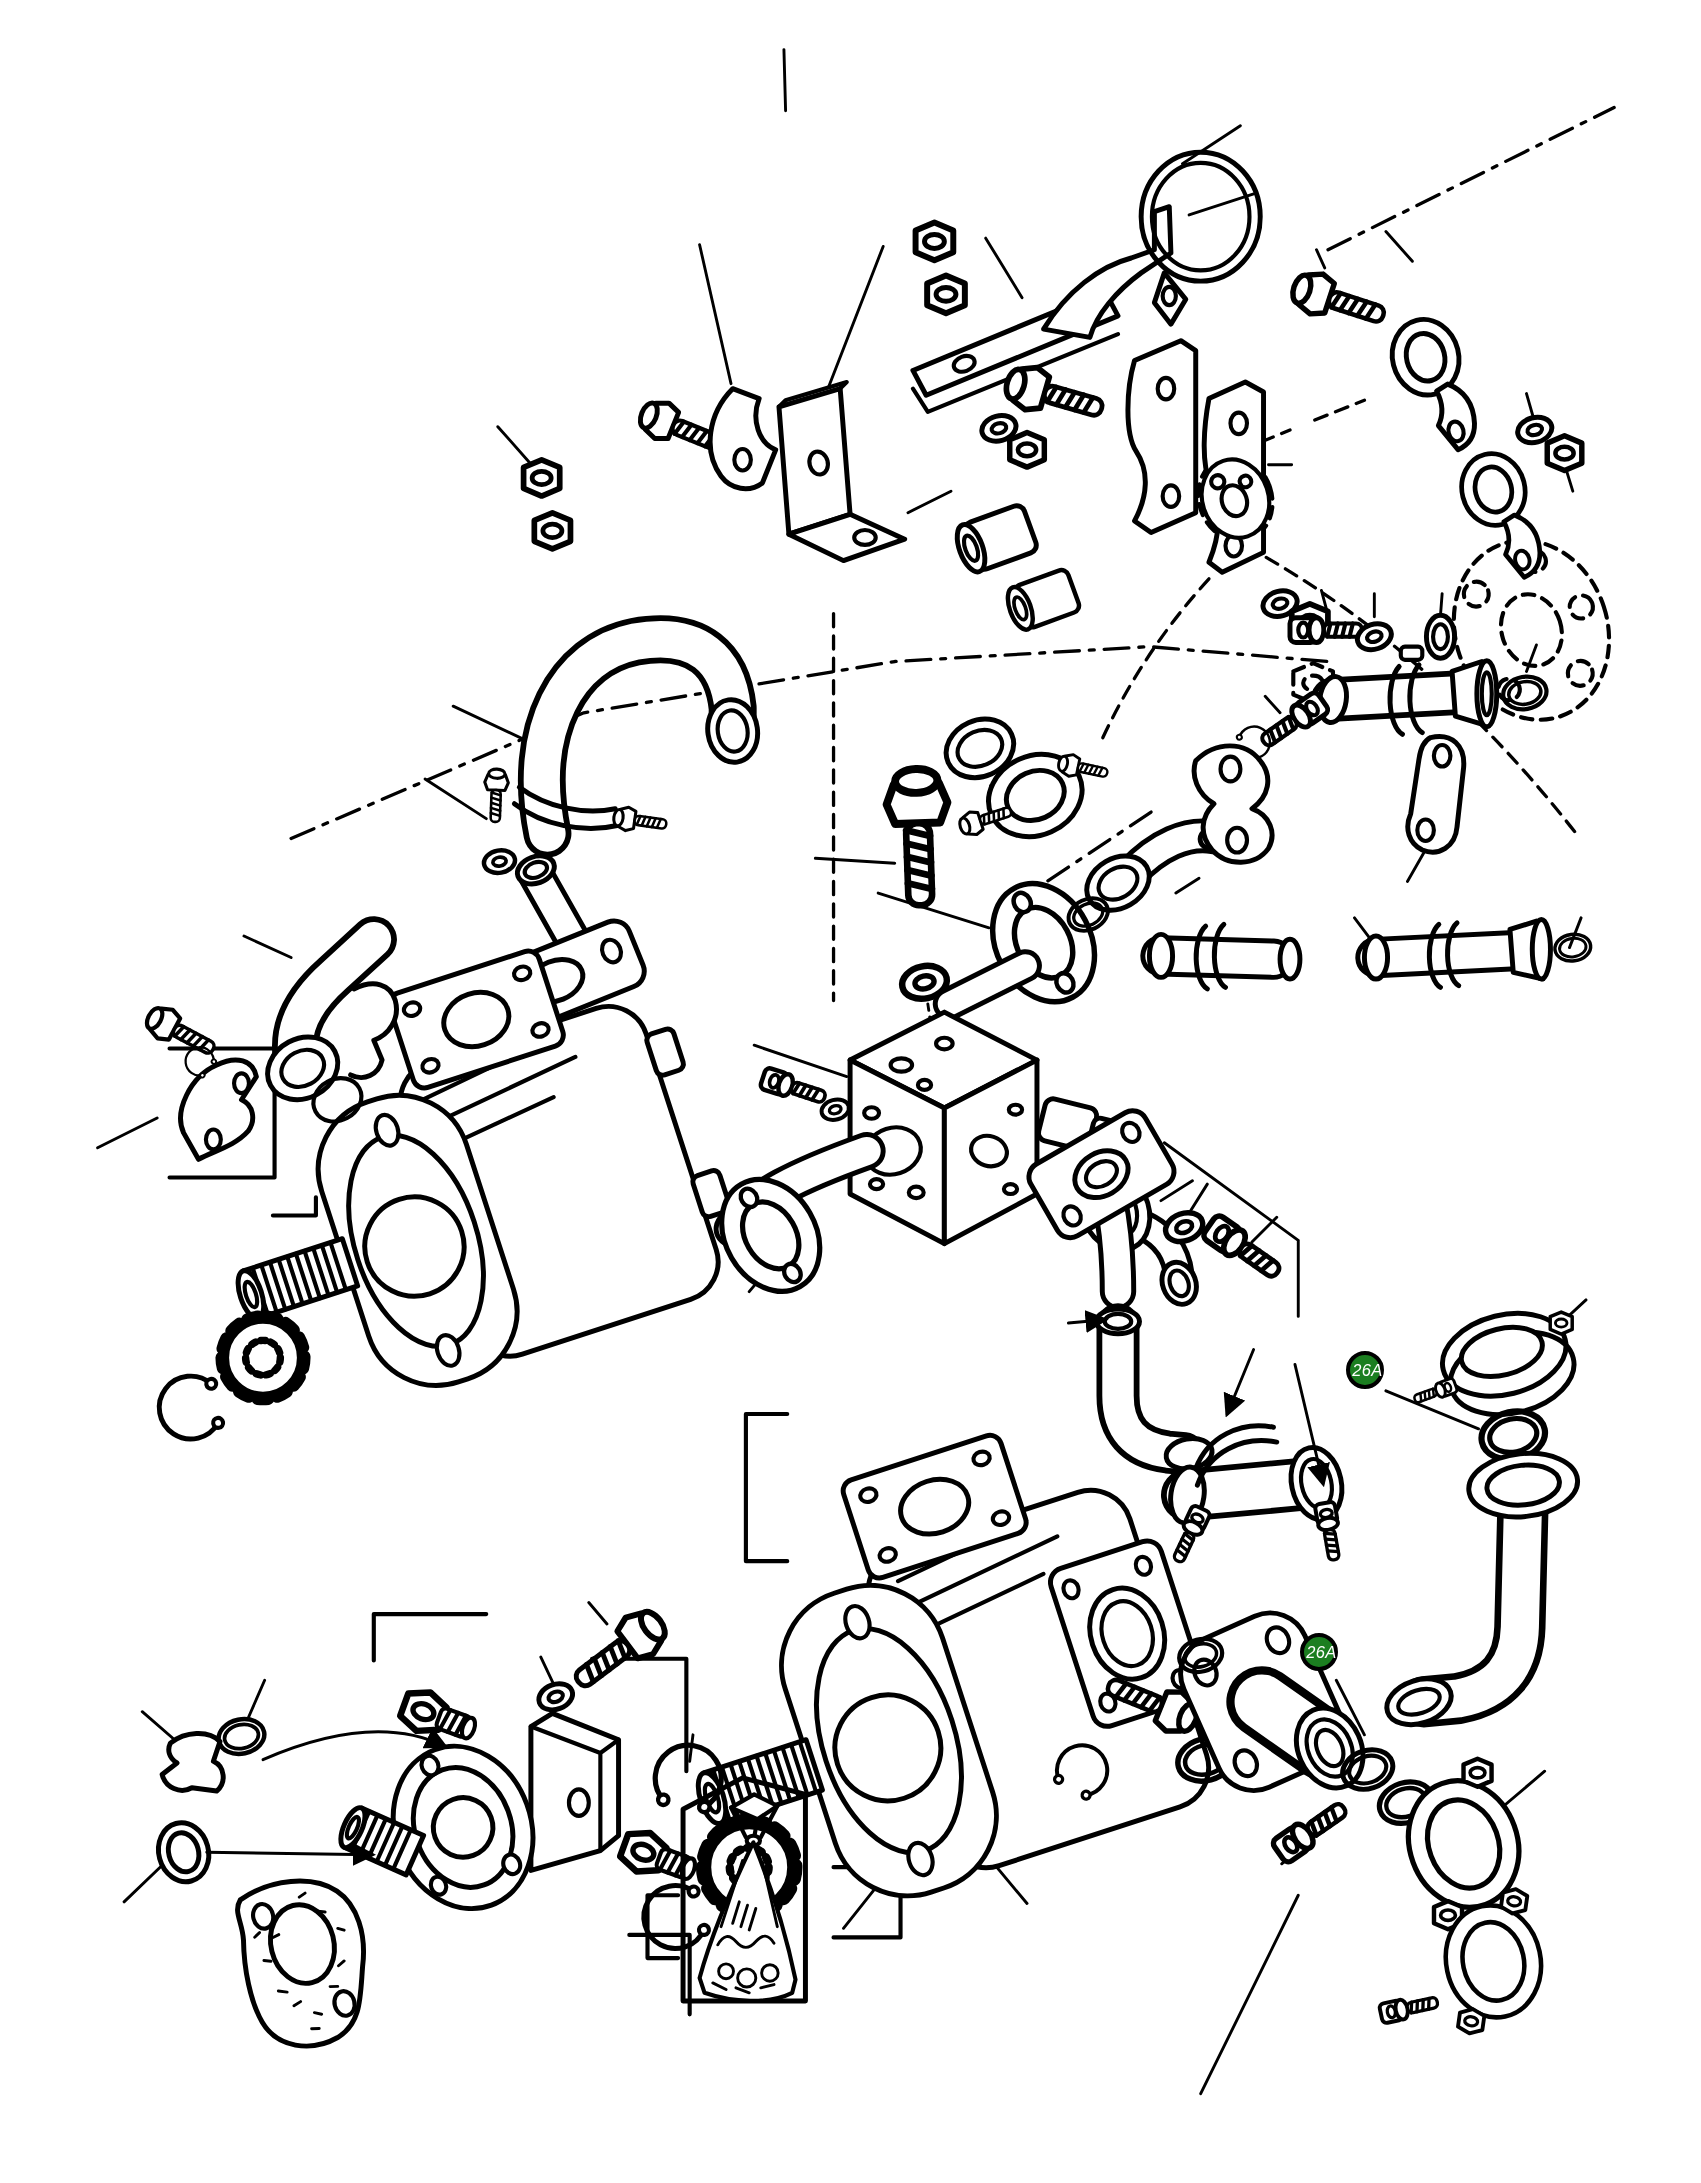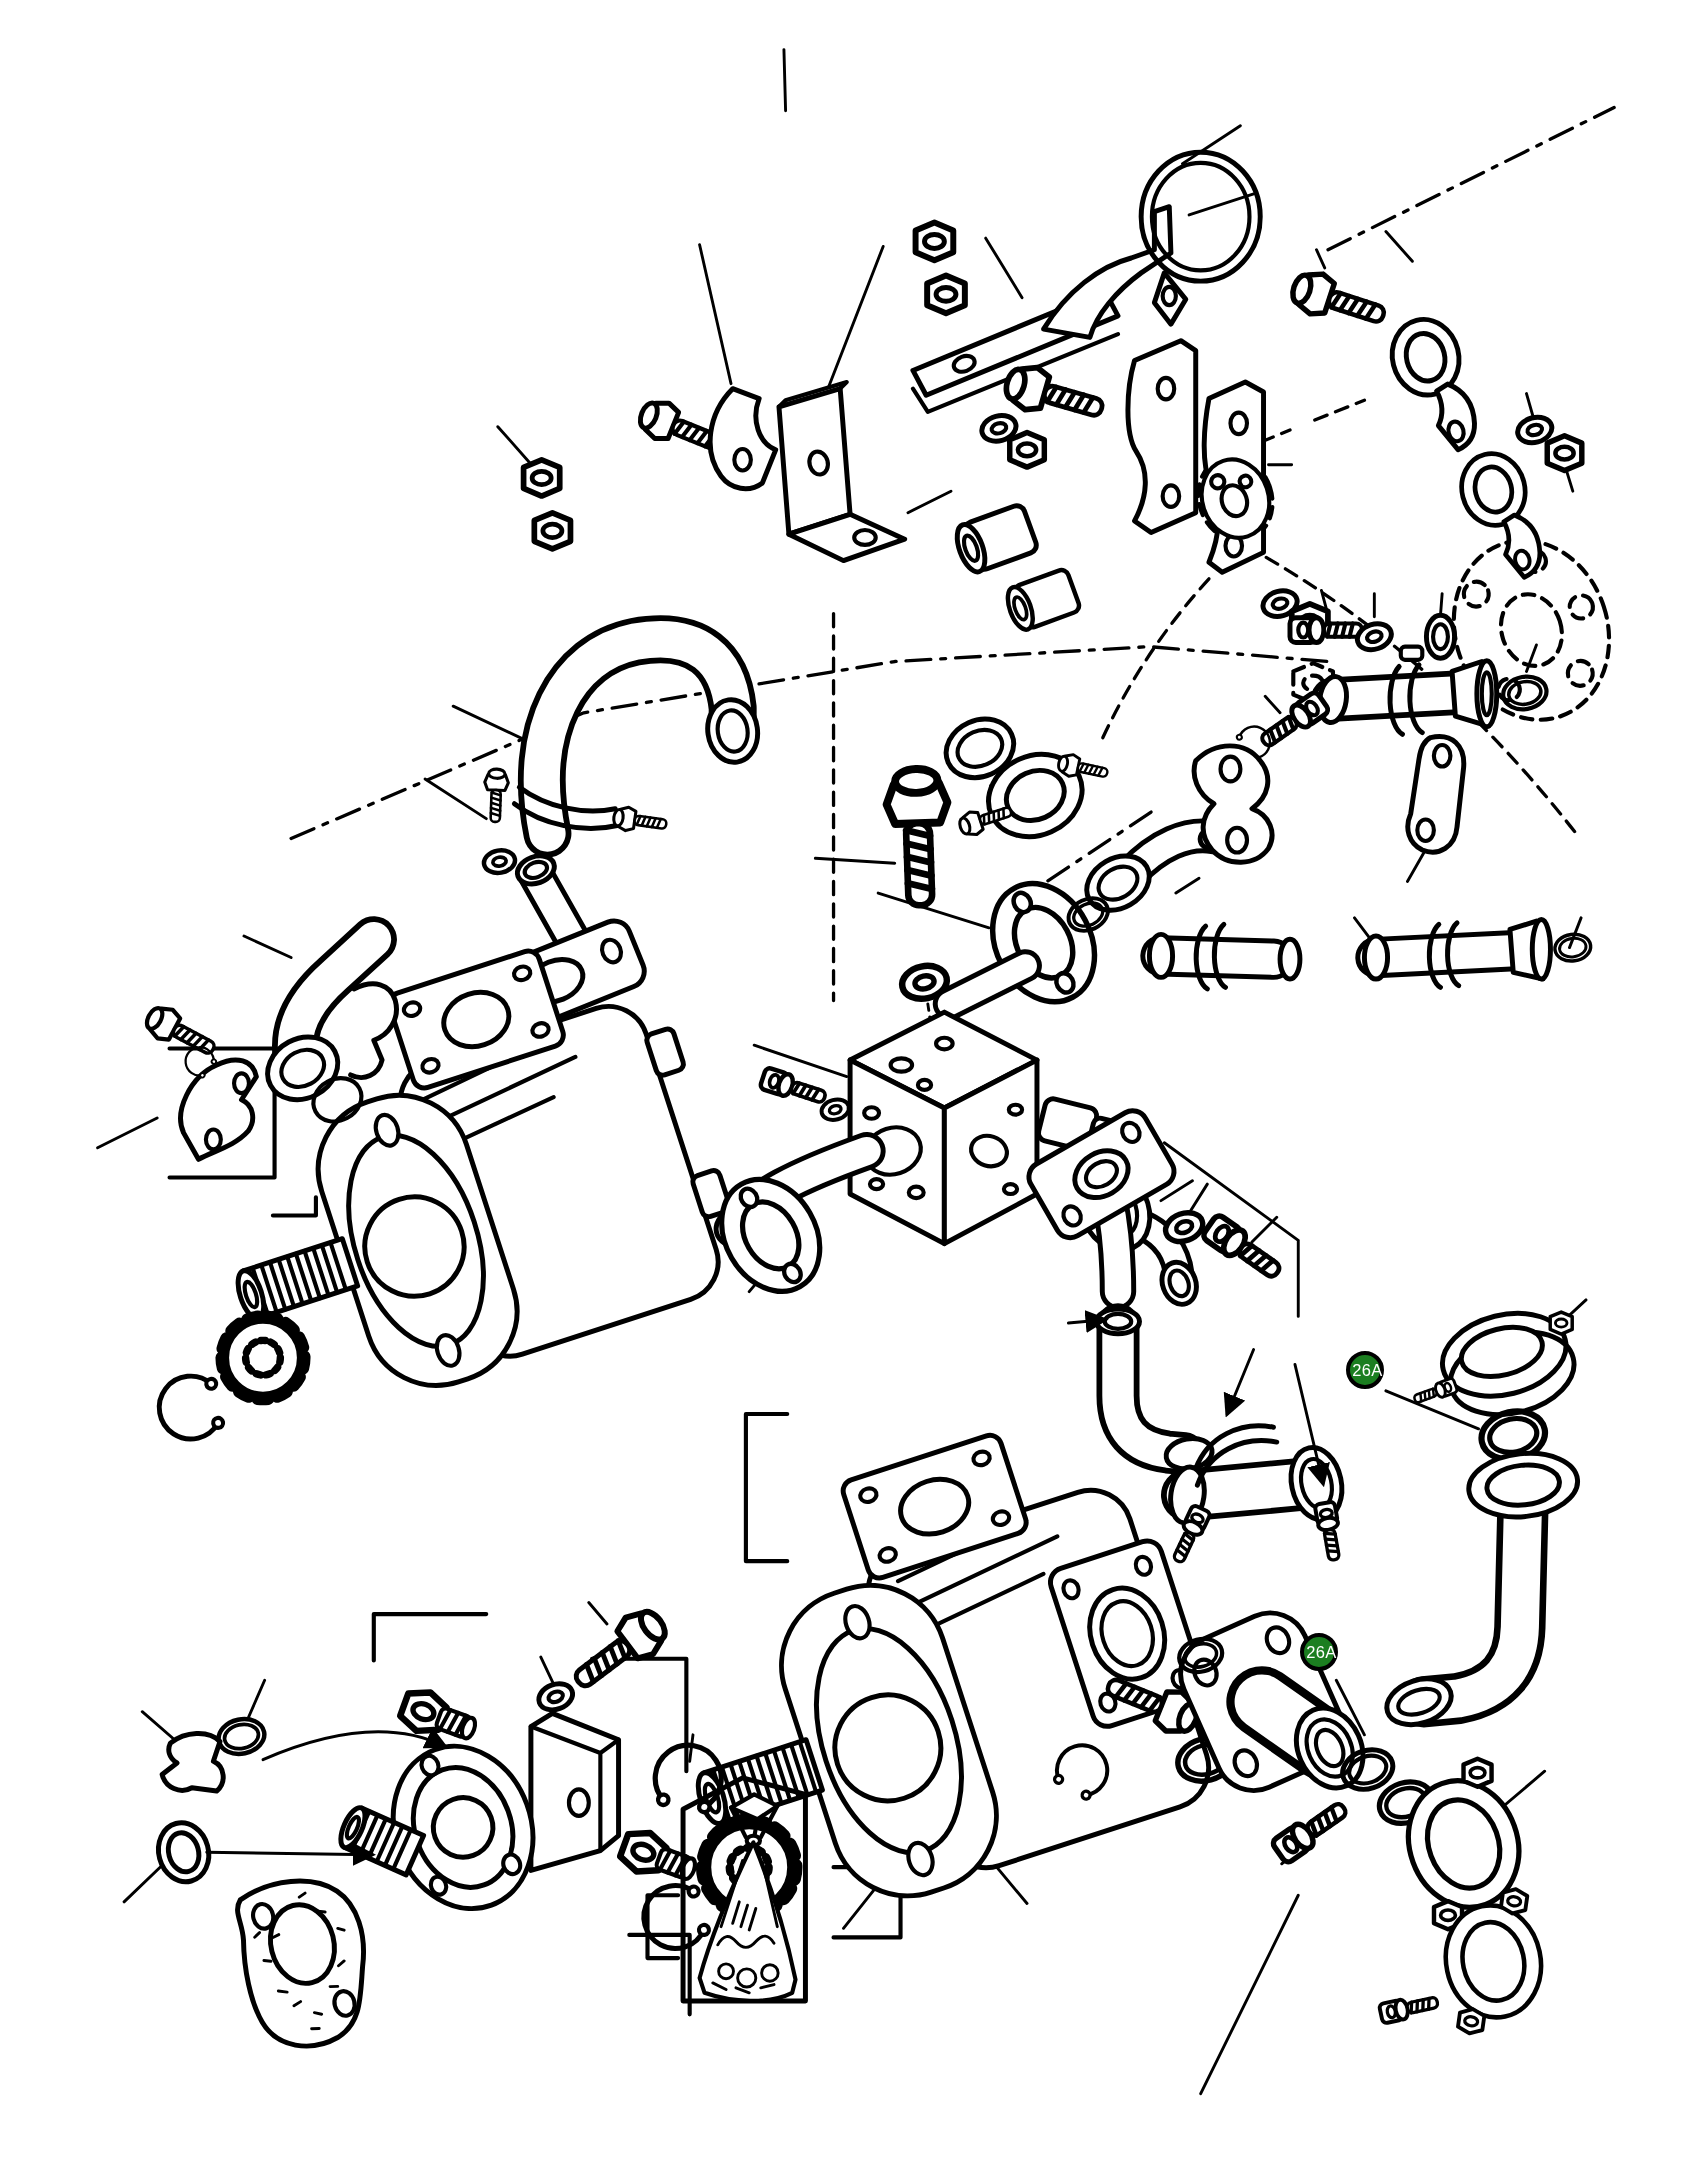--- a/index.html
+++ b/index.html
@@ -12,21 +12,21 @@
   .ln5{fill:none;stroke:#000;stroke-width:5px;}
   .thin{fill:none;stroke:#000;stroke-width:3.5px;}
   .to{fill:none;stroke:#000;}
   .ti{fill:none;stroke:#fff;}
   .dashdot{fill:none;stroke:#000;stroke-width:4px;stroke-dasharray:30 12 6 12;}
   .dashed{fill:none;stroke:#000;stroke-width:4px;stroke-dasharray:16 11;}
   .dashedthick{fill:none;stroke:#000;stroke-width:5px;stroke-dasharray:14 10;}
   .badge{position:absolute;width:38px;height:38px;border-radius:50%;
          transform:translate(-50%,-50%);display:flex;align-items:center;justify-content:center;
          box-sizing:border-box;cursor:pointer;}
-  .badge span{font-size:16.5px;letter-spacing:0.4px;white-space:nowrap;margin-left:5px;}
+  .badge span{font-size:16.5px;letter-spacing:0.4px;white-space:nowrap;margin-left:5px;font-style:italic;}
 </style>
 </head>
 <body>
 
 <div class="stage" style="background: rgb(255, 255, 255);">
 <svg width="1701" height="2183" viewBox="0 0 2057 2640">
   <defs>
     <marker id="arr" viewBox="0 0 12 12" refX="10" refY="6" markerWidth="8" markerHeight="8" orient="auto-start-reverse">
       <path d="M0,0 L12,6 L0,12 z" fill="#000"></path>
     </marker>

